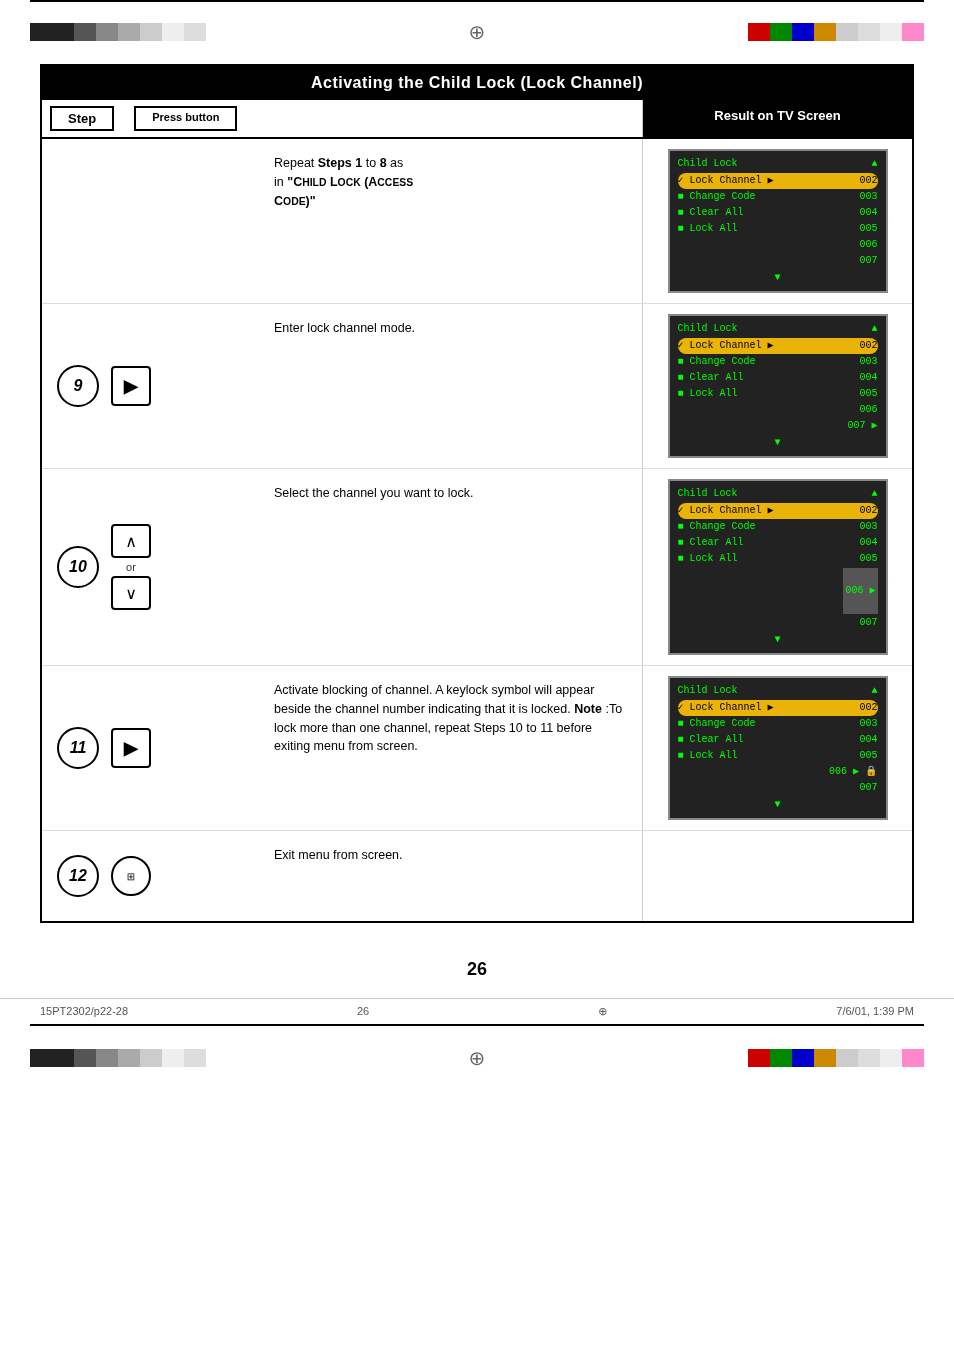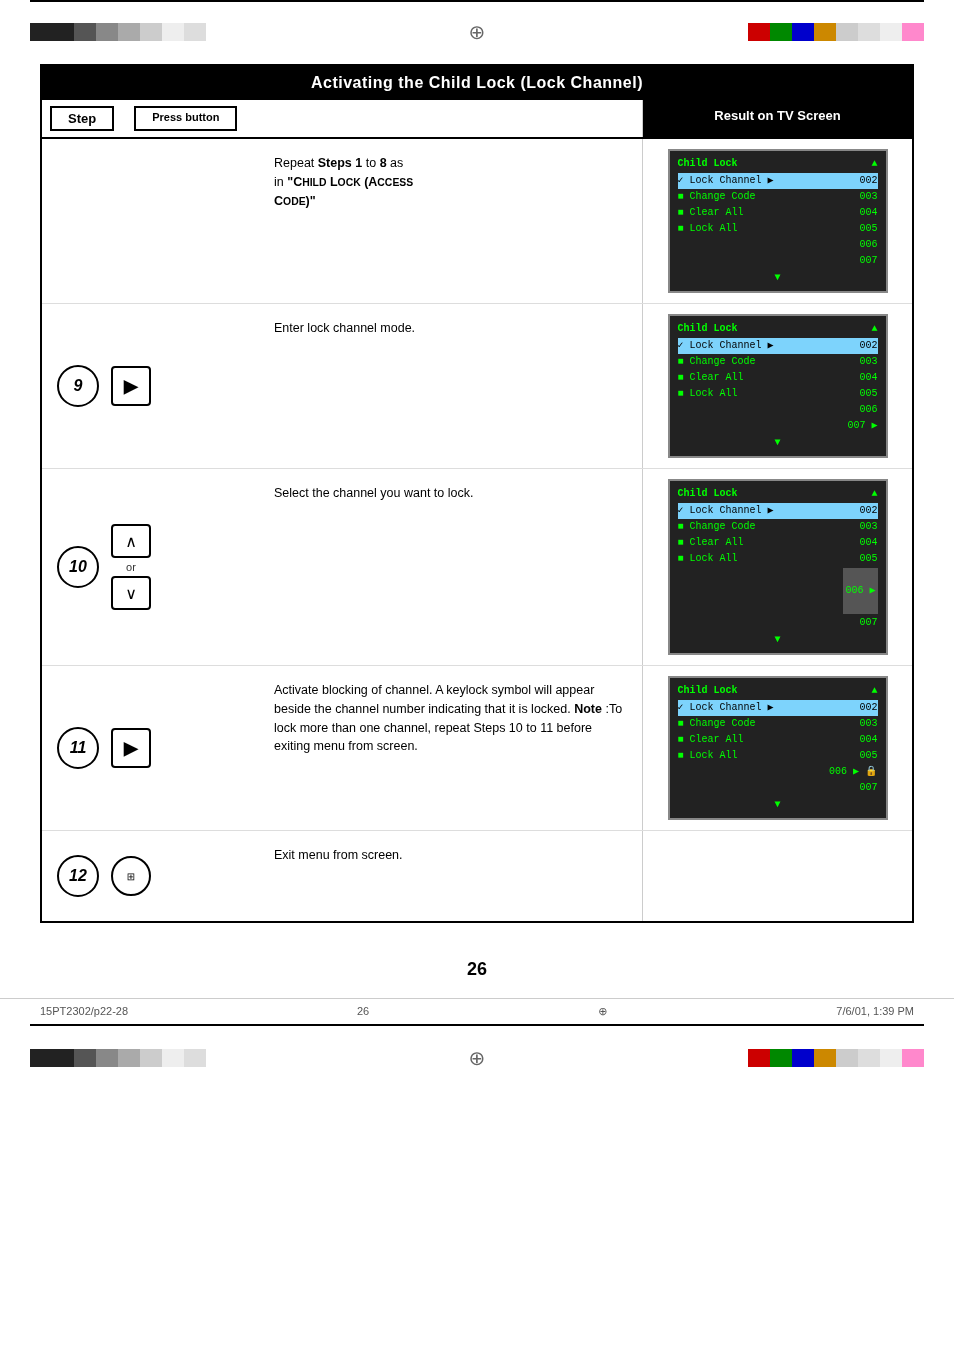--- a/index.html
+++ b/index.html
@@ -214,33 +214,34 @@
       background: #222;
       color: #0f0;
       font-family: 'Courier New', Courier, monospace;
       font-size: 10px;
       padding: 6px 8px;
       width: 220px;
       line-height: 1.4;
     }
     .tv-screen .tv-title {
       color: #0f0;
-      font-weight: bold;
+      font-weight: normal;
       display: flex;
       justify-content: space-between;
       margin-bottom: 2px;
     }
     .tv-screen .tv-row {
       display: flex;
       justify-content: space-between;
       padding: 1px 0;
     }
     .tv-screen .tv-row.selected {
-      background: #7dd3fc;
+      background: #eab308;
       color: #000;
+      border-radius: 8px;
     }
     .tv-screen .tv-row .tv-label {
       flex: 1;
     }
     .tv-screen .tv-row .tv-num {
       margin-left: 8px;
     }
     .tv-screen .tv-bottom {
       text-align: center;
       margin-top: 2px;

